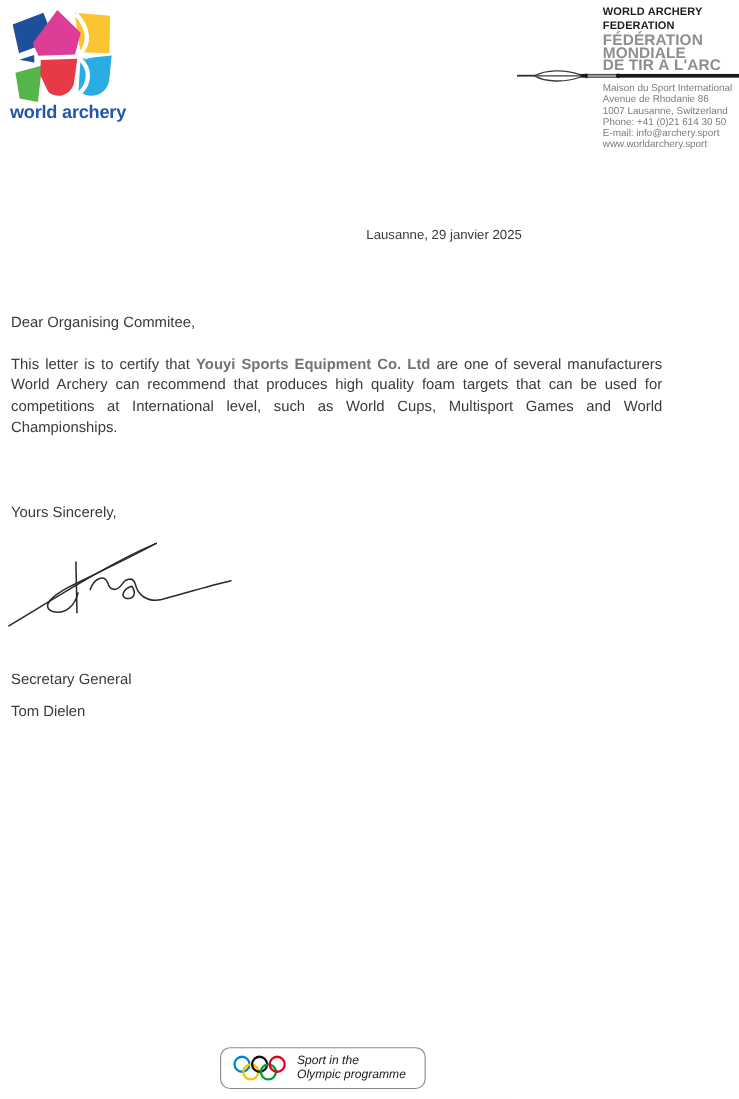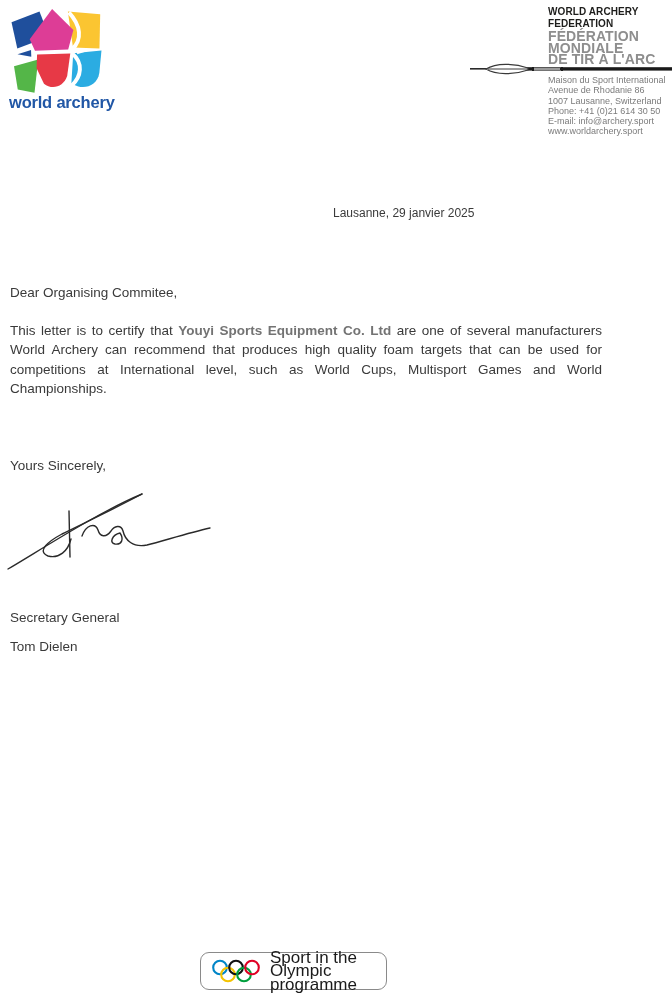--- a/index.html
+++ b/index.html
@@ -55,21 +55,21 @@
 
   
   .footer-badge {
     position: absolute; left: 200px; top: 952px;
     width: 187px; height: 38px;
     border: 1.4px solid #8a8a8a; border-radius: 9px;
     display: flex; align-items: center;
   }
   .rings-svg { margin-left: 9px; width: 52px; height: 27px; flex: 0 0 auto; }
   .badge-text {
-    margin-left: 8px; font-size: 17px; line-height: 13.5px; color: #1a1a1a;
+    margin-left: 8px; font-size: 11px; line-height: 13.5px; color: #1a1a1a; font-style: italic;
   }
 </style>
 </head>
 <body>
 
 <div class="page">
 
   <svg class="logo-svg" viewBox="0 0 95 88" aria-hidden="true">
     <g transform="rotate(-2 47 44)">
 

